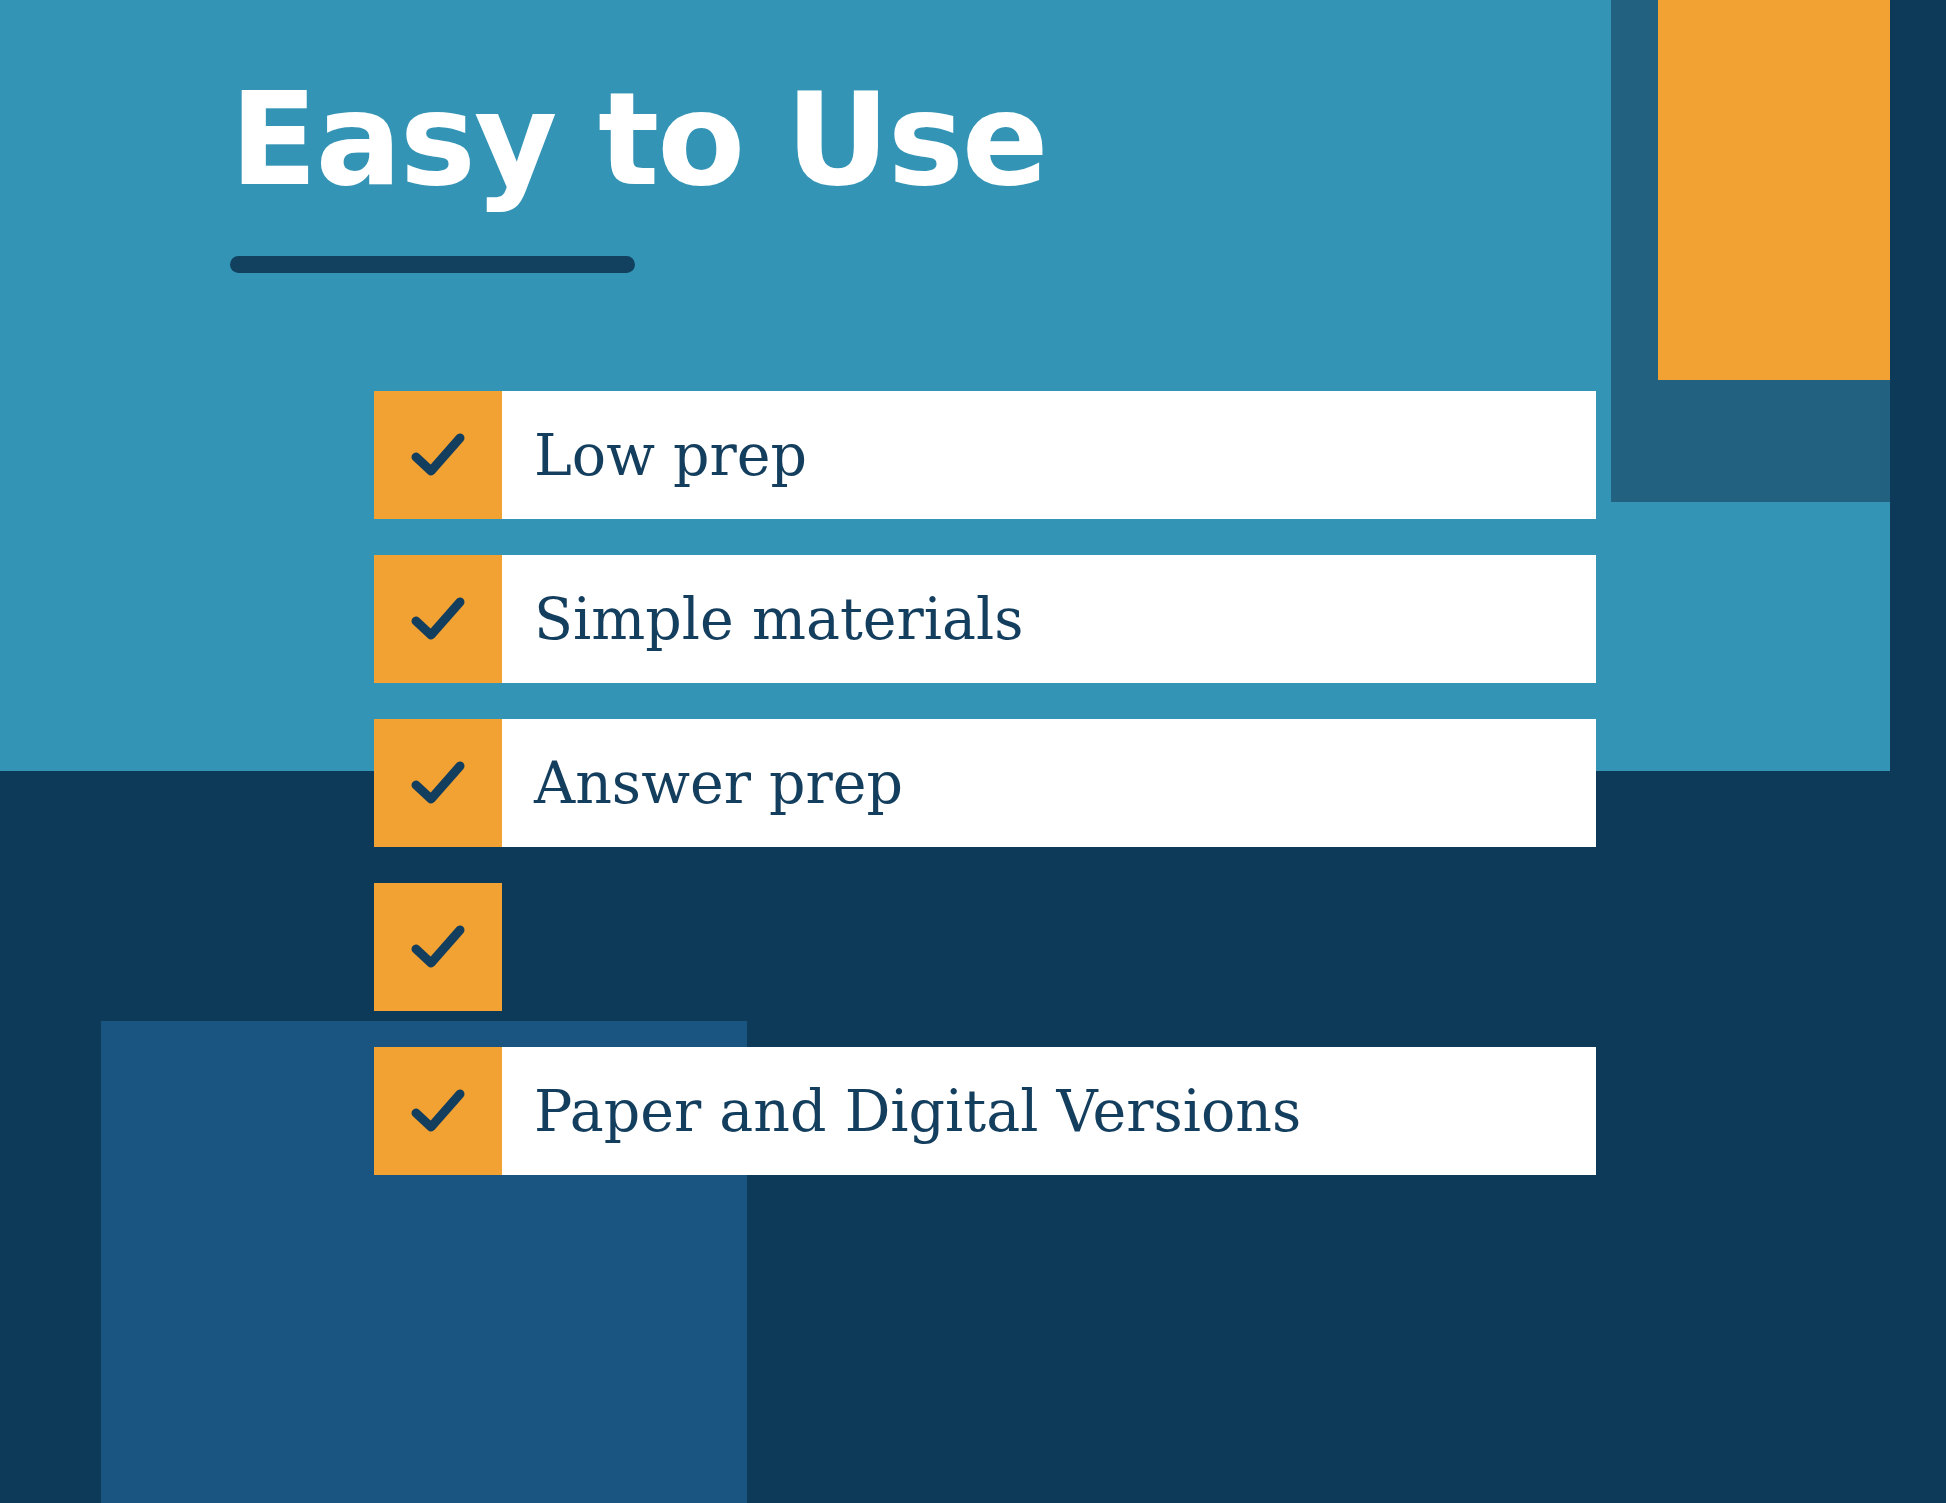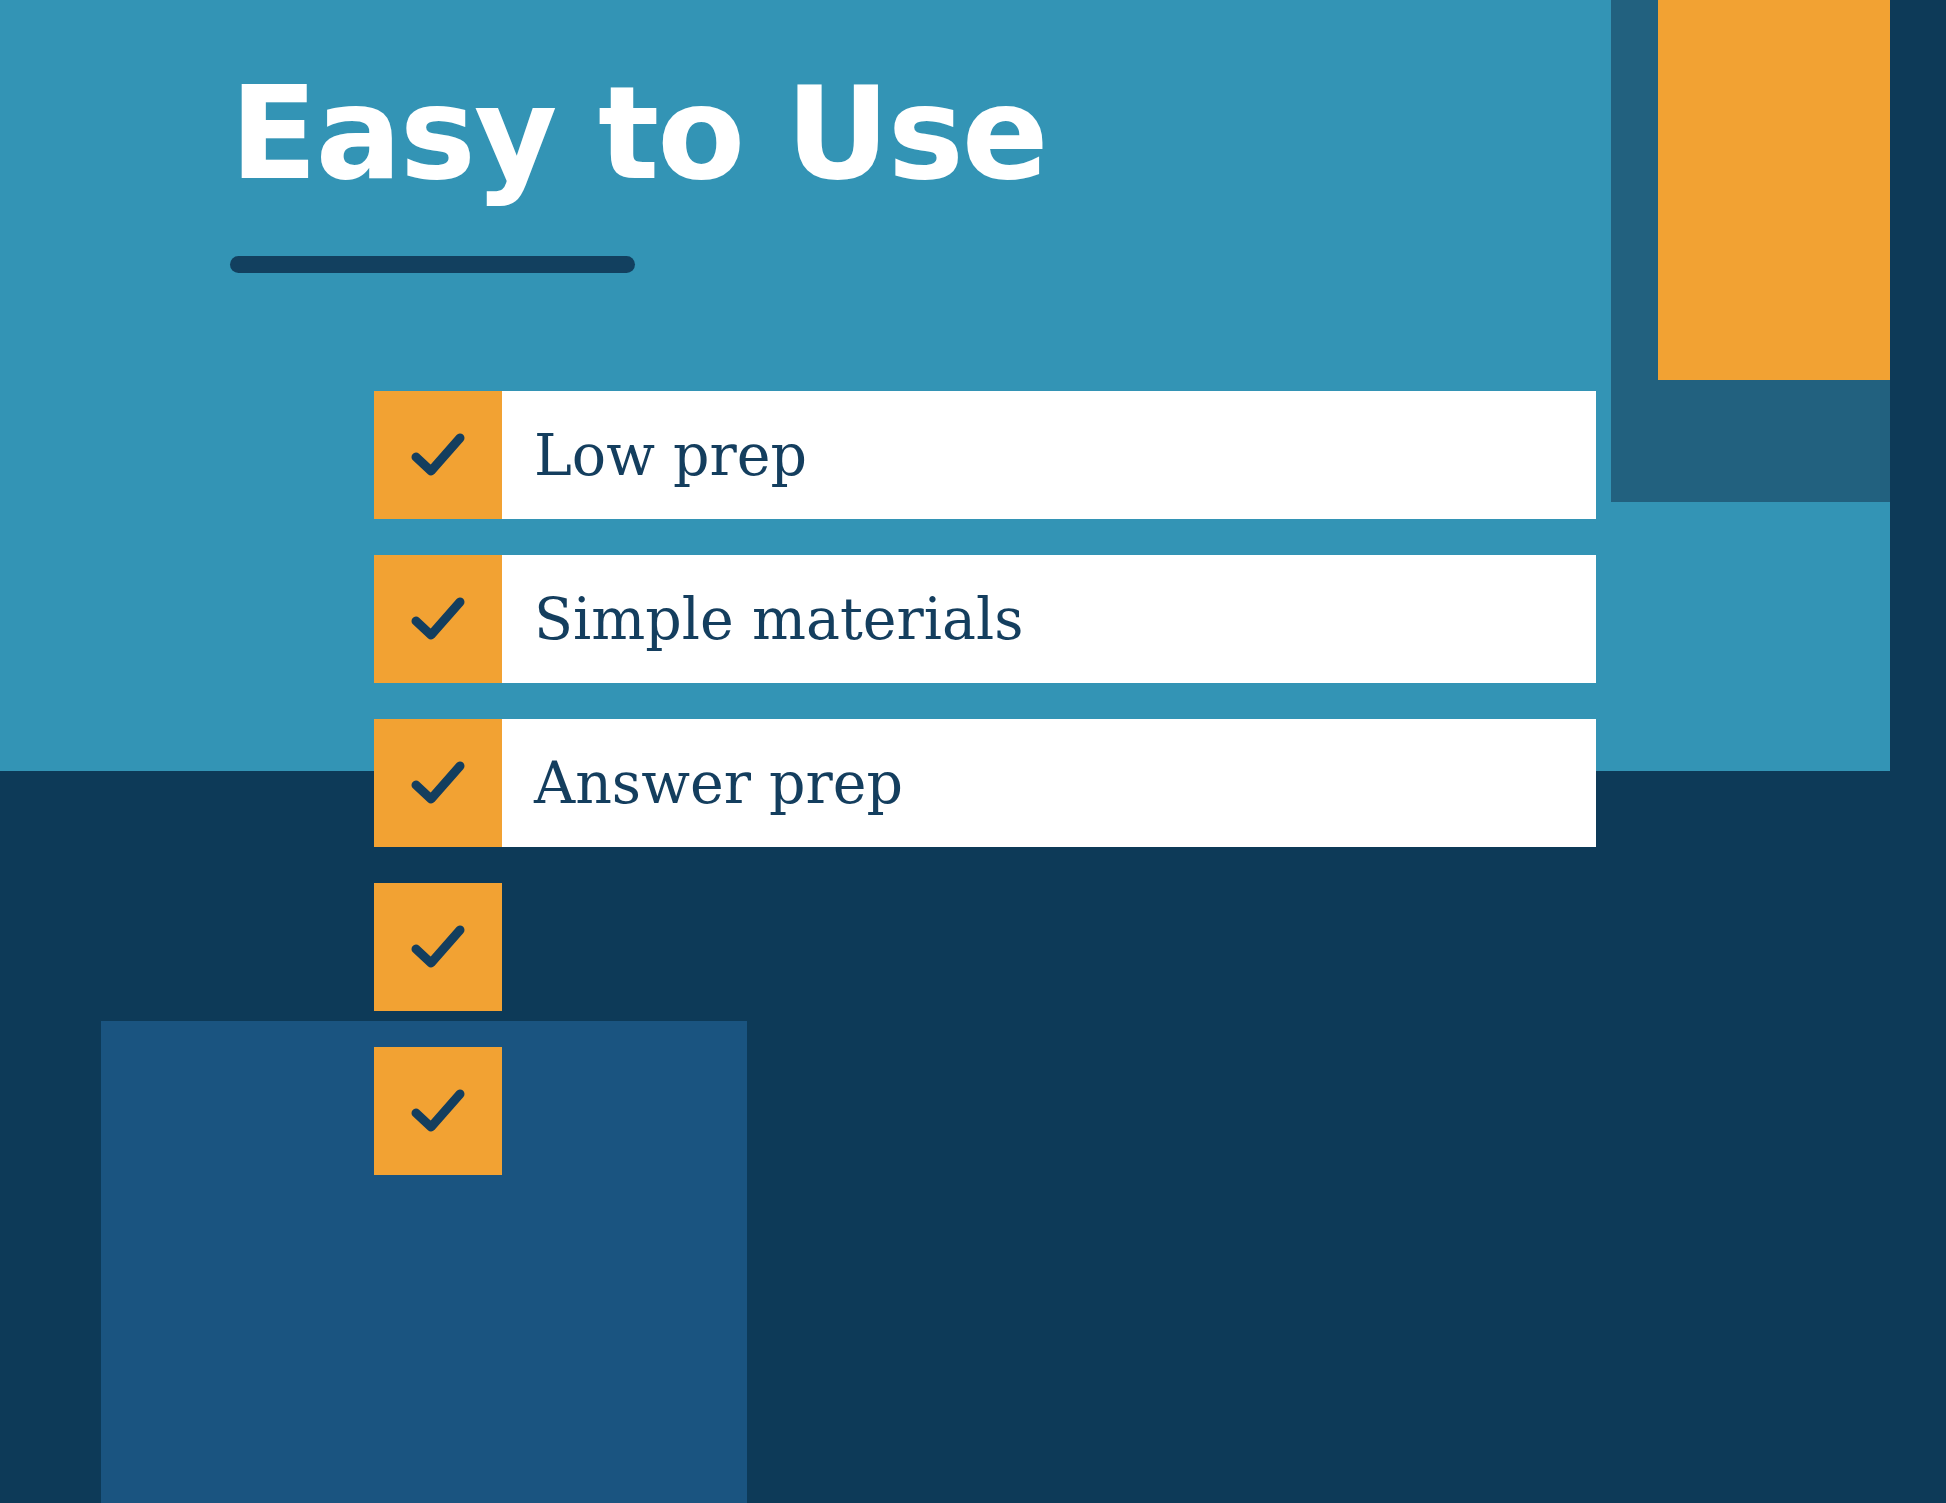--- a/index.html
+++ b/index.html
@@ -15,21 +15,21 @@
   .bg{position:absolute;}
   .bg-teal-base   {left:0;  top:0;    width:1946px;height:1503px;background:#3394b5;}
   .bg-navy-bottom {left:0;  top:771px;width:1946px;height:732px; background:#0d3a58;}
   .bg-steel-right {left:1611px;top:0; width:279px; height:502px; background:#22617f;}
   .bg-orange-right{left:1658px;top:0; width:288px; height:380px; background:#f2a233;}
   .bg-navy-farright{left:1890px;top:0;width:56px;  height:1503px;background:#0d3a58;}
   .bg-teal-right  {left:1260px;top:502px;width:630px;height:269px;background:#3394b5;}
   .bg-blue-bottomleft{left:101px;top:1021px;width:646px;height:482px;background:#1a5480;}
 
   
-  .title-wrap{position:absolute;left:230px;top:62px;}
+  .title-wrap{position:absolute;left:230px;top:68px;}
   .title{
     margin:0;
     font-family:"DejaVu Sans",sans-serif;
     font-weight:bold;
     font-size:128px;
     line-height:1.12;
     letter-spacing:-2px;
     color:#ffffff;
     white-space:nowrap;
   }
@@ -126,16 +126,19 @@
       </div>
     </div>
 
 
     <div class="row">
       <div class="check-box">
         <svg width="72" height="72" viewBox="0 0 72 72" aria-hidden="true">
           <path d="M14 38 L29 52 L58 19" fill="none" stroke="#143e5e" stroke-width="9" stroke-linecap="round" stroke-linejoin="round"></path>
         </svg>
       </div>
+      <div class="row-label-cell">
+        <span class="row-label">Paper and Digital Versions</span>
+      </div>
     </div>
 
   </div>
 </div>
 
 </body></html>

